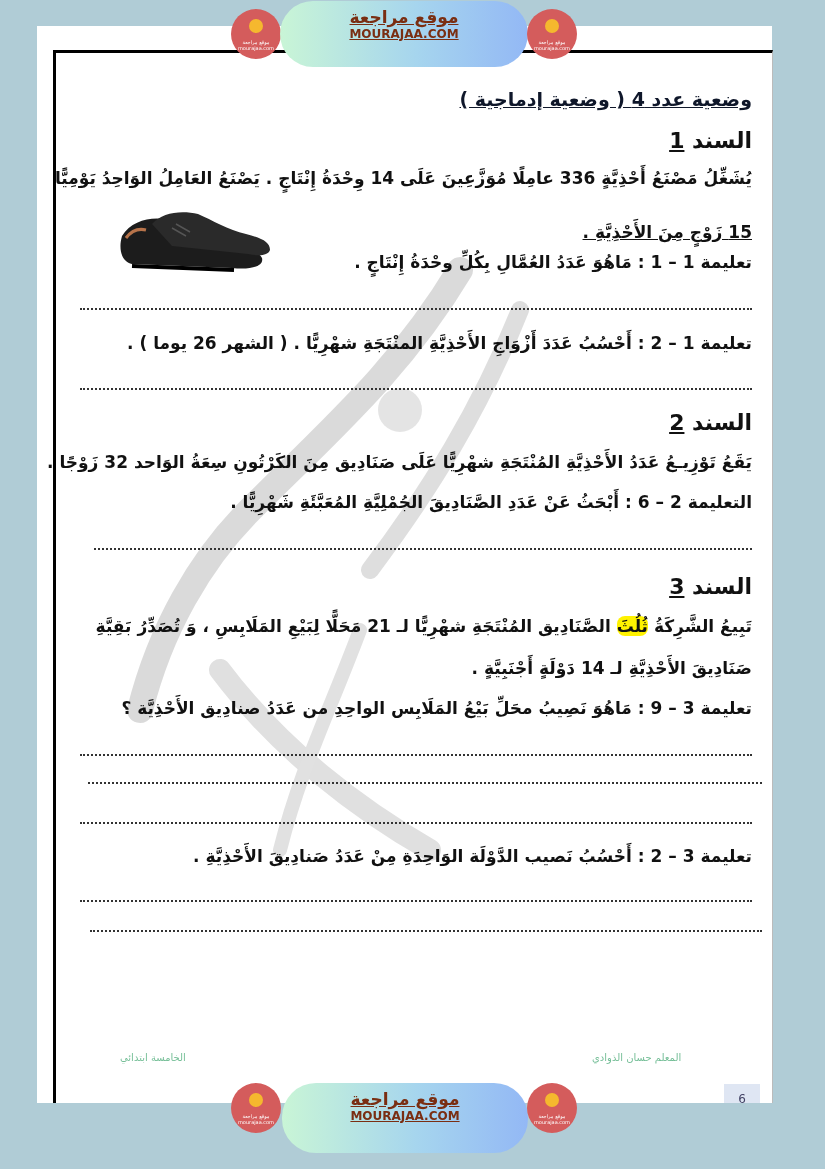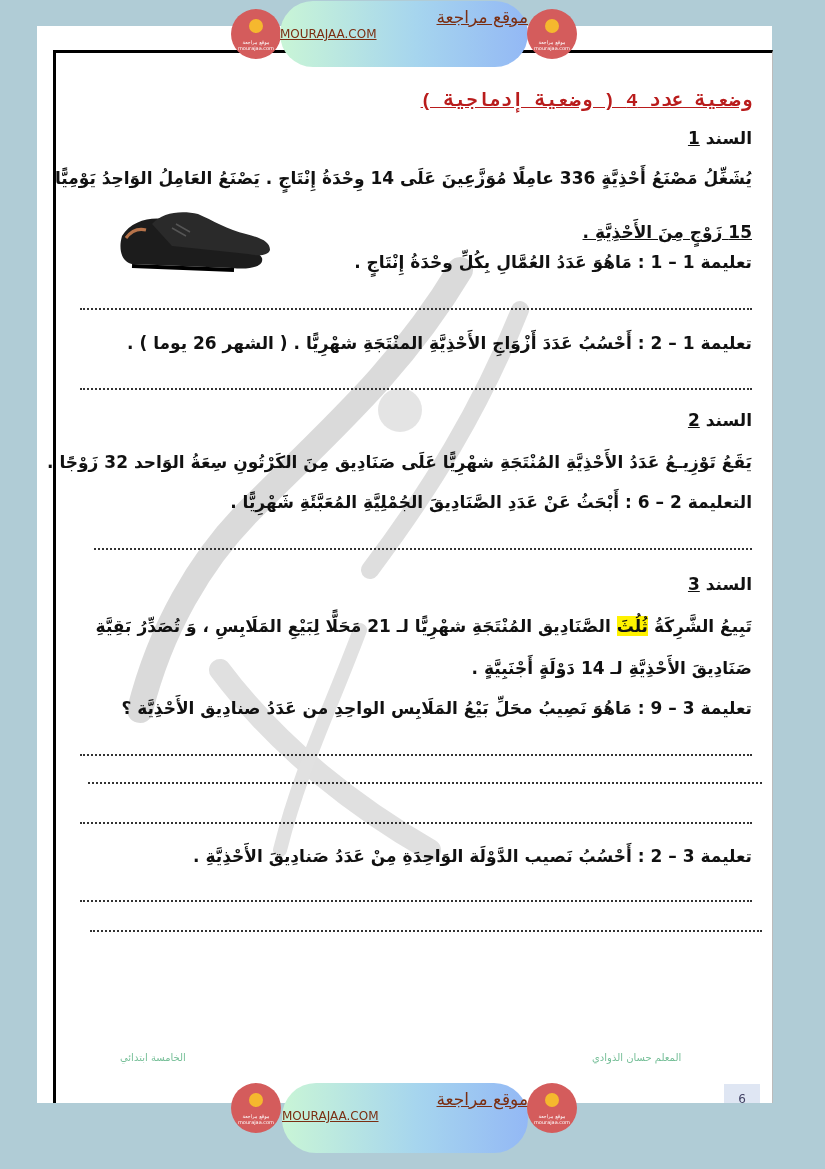--- a/index.html
+++ b/index.html
@@ -16,45 +16,45 @@
     position: absolute; left: 16px; top: 24px; width: 716px; height: 1060px;
     border-left: 3px solid #000; border-top: 3px solid #000;
     border-right: 1px solid #bbb;
   }
   .content {
     position: absolute; left: 82px; top: 80px; width: 670px;
     direction: rtl; text-align: right; color: #111;
   }
   .title {
     position: absolute; right: 0; top: 8px;
-    color: #b91c1c; font-weight: bold; font-size: 19px; text-decoration: underline; font-family: Liberation Mono, monospace;
+    color: #0f172a; font-weight: bold; font-size: 19px; text-decoration: underline;
   }
   .sanad {
-    position: absolute; right: 0; font-weight: bold; font-size: 17px;
+    position: absolute; right: 0; font-weight: bold; font-size: 22px;
   }
   .sanad .num { text-decoration: underline; }
   .line {
     position: absolute; right: 0; font-weight: bold; font-size: 17px; white-space: nowrap;
   }
-  .hl { background: #fff200; }
+  .hl { background: #fff200; border-radius: 8px; }
   .dots {
     position: absolute; left: 0; right: 0; height: 2px;
     border-bottom: 2px dotted #333;
   }
   .shoe {
     position: absolute; left: 112px; top: 206px; width: 160px; height: 72px;
   }
   .watermark {
     position: absolute; left: 100px; top: 250px; width: 520px; height: 660px;
     pointer-events: none; opacity: 0.55;
   }
   .badge {
     position: absolute; width: 186px; height: 62px; border-radius: 34px;
     background: linear-gradient(90deg, #c9f5d6 0%, #a6d5ee 55%, #93b8f5 100%);
-    color: #7a2e12; font-weight: normal;
+    text-align: center; color: #7a2e12; font-weight: bold;
   }
   .badge .ar { display: block; font-size: 17px; text-decoration: underline; margin-top: 6px; direction: rtl; }
   .badge .en { display: block; font-size: 12px; text-decoration: underline; font-family: "DejaVu Sans", sans-serif; }
   .logo {
     position: absolute; width: 50px; height: 50px; border-radius: 50%;
     background: #d45c5c; text-align: center;
   }
   .logo .dot {
     position: absolute; left: 18px; top: 10px; width: 14px; height: 14px; border-radius: 50%;
     background: #f5b82e;

